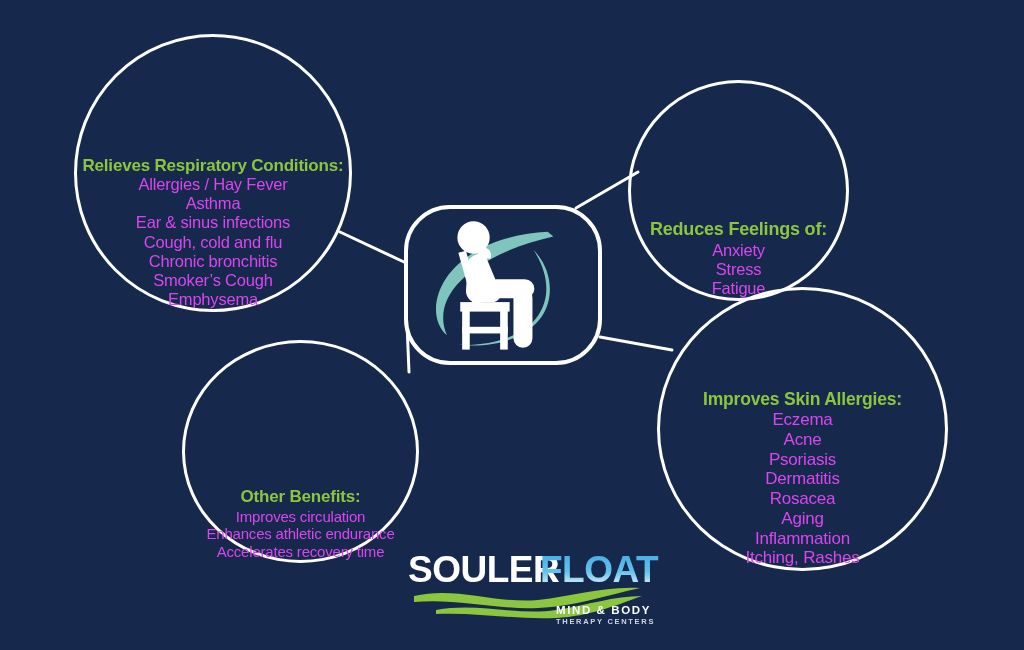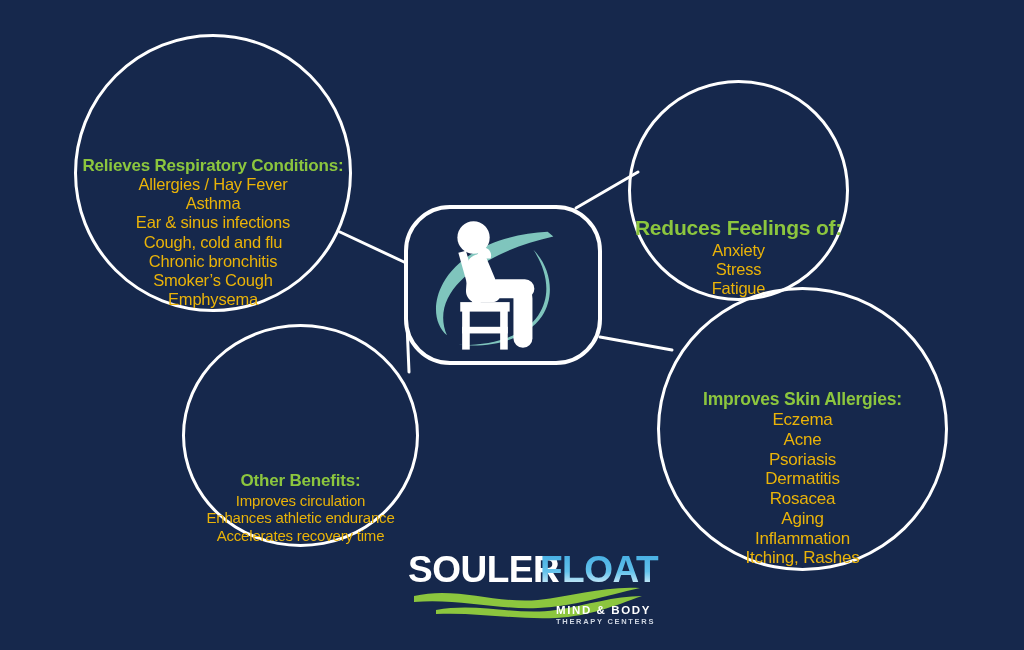--- a/index.html
+++ b/index.html
@@ -33,41 +33,41 @@
     text-align: center;
     color: #8cc63e;
   }
   .bubble .b-title {
     font-weight: bold;
     color: #8cc63e;
     line-height: 1.12;
     letter-spacing: -0.2px;
   }
   .bubble .b-item {
-    color: #eab308;
+    color: #d946ef;
     line-height: 1.16;
     letter-spacing: -0.2px;
   }
   
   #bubble-respiratory {
     left: 74px; top: 34px;
     width: 278px; height: 278px;
   }
   #bubble-respiratory .b-title { font-size: 17px; }
   #bubble-respiratory .b-item  { font-size: 16.5px; }
   
   #bubble-feelings {
     left: 628px; top: 80px;
     width: 221px; height: 221px;
   }
-  #bubble-feelings .b-title { font-size: 21px; margin-bottom: 1px; }
+  #bubble-feelings .b-title { font-size: 18px; margin-bottom: 1px; }
   #bubble-feelings .b-item  { font-size: 16.5px; }
   
   #bubble-other {
-    left: 182px; top: 324px;
+    left: 182px; top: 340px;
     width: 237px; height: 223px;
   }
   #bubble-other .b-title { font-size: 17px; margin-bottom: 2px; }
   #bubble-other .b-item  { font-size: 15px; }
   
   #bubble-skin {
     left: 657px; top: 287px;
     width: 291px; height: 284px;
   }
   #bubble-skin .b-title { font-size: 17.5px; margin-bottom: 1px; }

